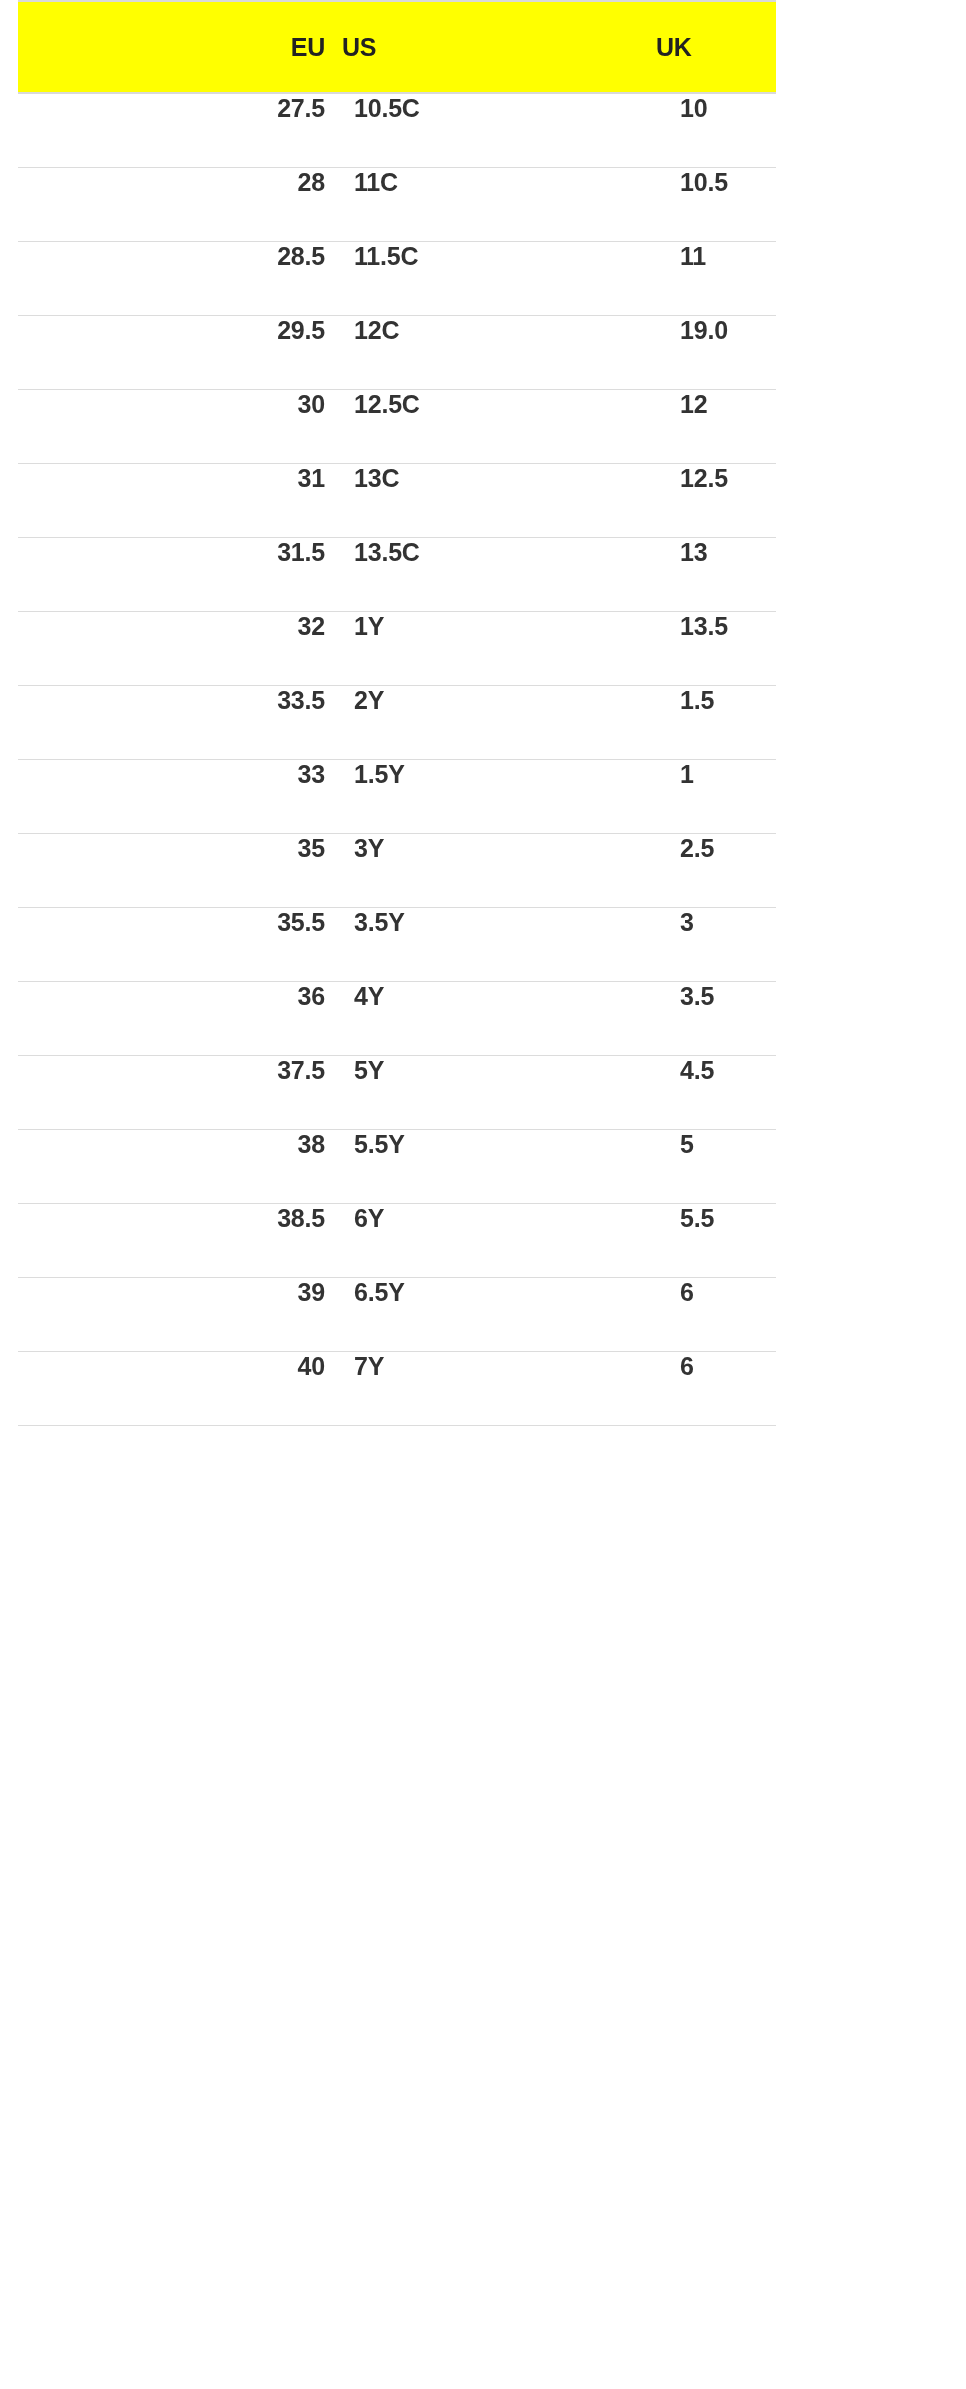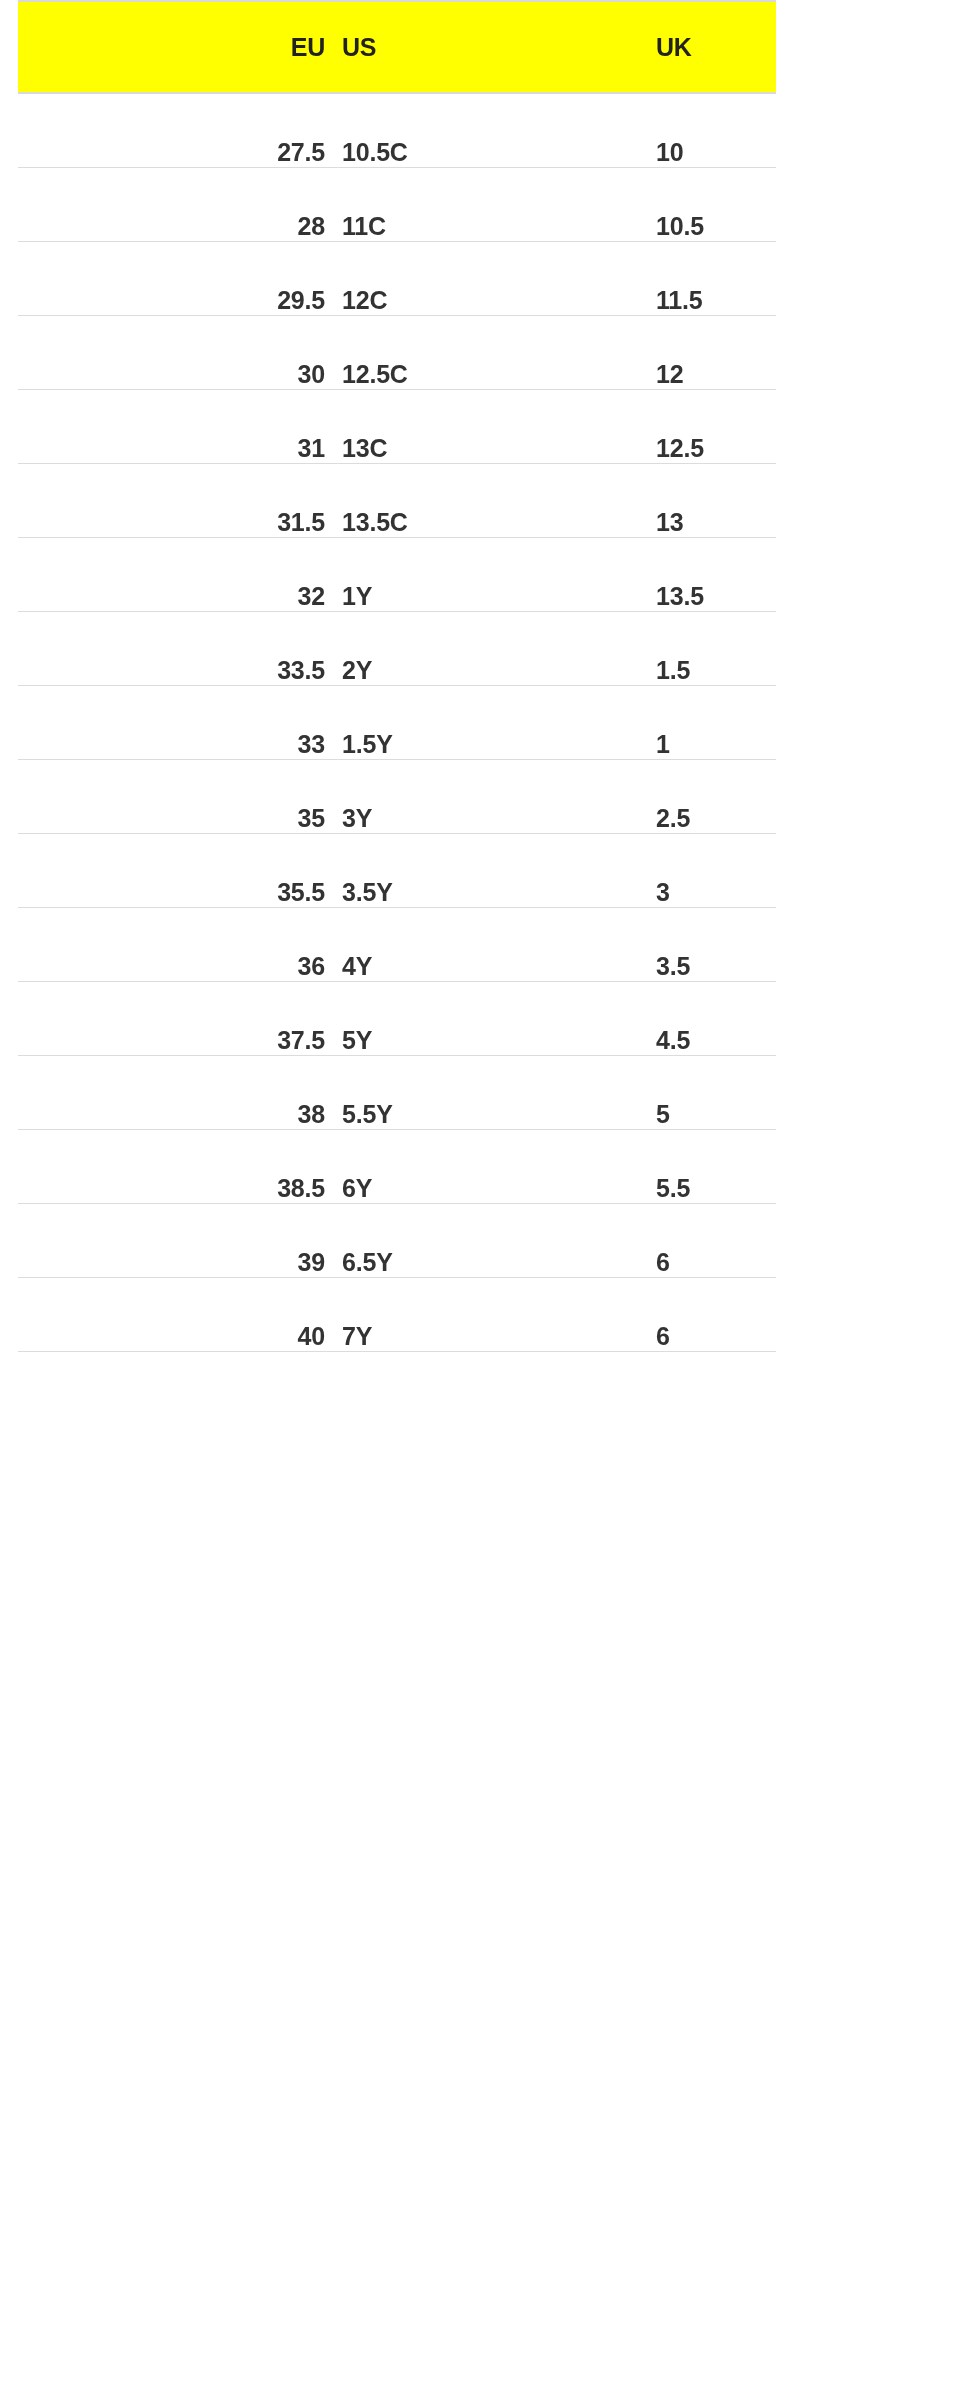--- a/index.html
+++ b/index.html
@@ -30,24 +30,25 @@
     height: 94px;
     display: flex;
     align-items: center;
     box-sizing: border-box;
   }
 
   
   .table-row {
     height: 74px;
     display: flex;
-    align-items: flex-end;
+    align-items: flex-start;
     box-sizing: border-box;
     border-bottom: 1px solid #dcdcdc;
     background: #ffffff;
+    gap: 12px;
   }
   .table-row.last-row {
     border-bottom: 1px solid #dcdcdc;
   }
 
   
   .cell {
     font-size: 25px;
     font-weight: 700;
     color: #333333;
@@ -92,23 +93,28 @@
         <div class="cell cell-eu">27.5</div>
         <div class="cell cell-us">10.5C</div>
         <div class="cell cell-uk">10</div>
       </div>
       <div class="table-row">
         <div class="cell cell-eu">28</div>
         <div class="cell cell-us">11C</div>
         <div class="cell cell-uk">10.5</div>
       </div>
       <div class="table-row">
+        <div class="cell cell-eu">28.5</div>
+        <div class="cell cell-us">11.5C</div>
+        <div class="cell cell-uk">11</div>
+      </div>
+      <div class="table-row">
         <div class="cell cell-eu">29.5</div>
         <div class="cell cell-us">12C</div>
-        <div class="cell cell-uk">11.5</div>
+        <div class="cell cell-uk">19.0</div>
       </div>
       <div class="table-row">
         <div class="cell cell-eu">30</div>
         <div class="cell cell-us">12.5C</div>
         <div class="cell cell-uk">12</div>
       </div>
       <div class="table-row">
         <div class="cell cell-eu">31</div>
         <div class="cell cell-us">13C</div>
         <div class="cell cell-uk">12.5</div>

